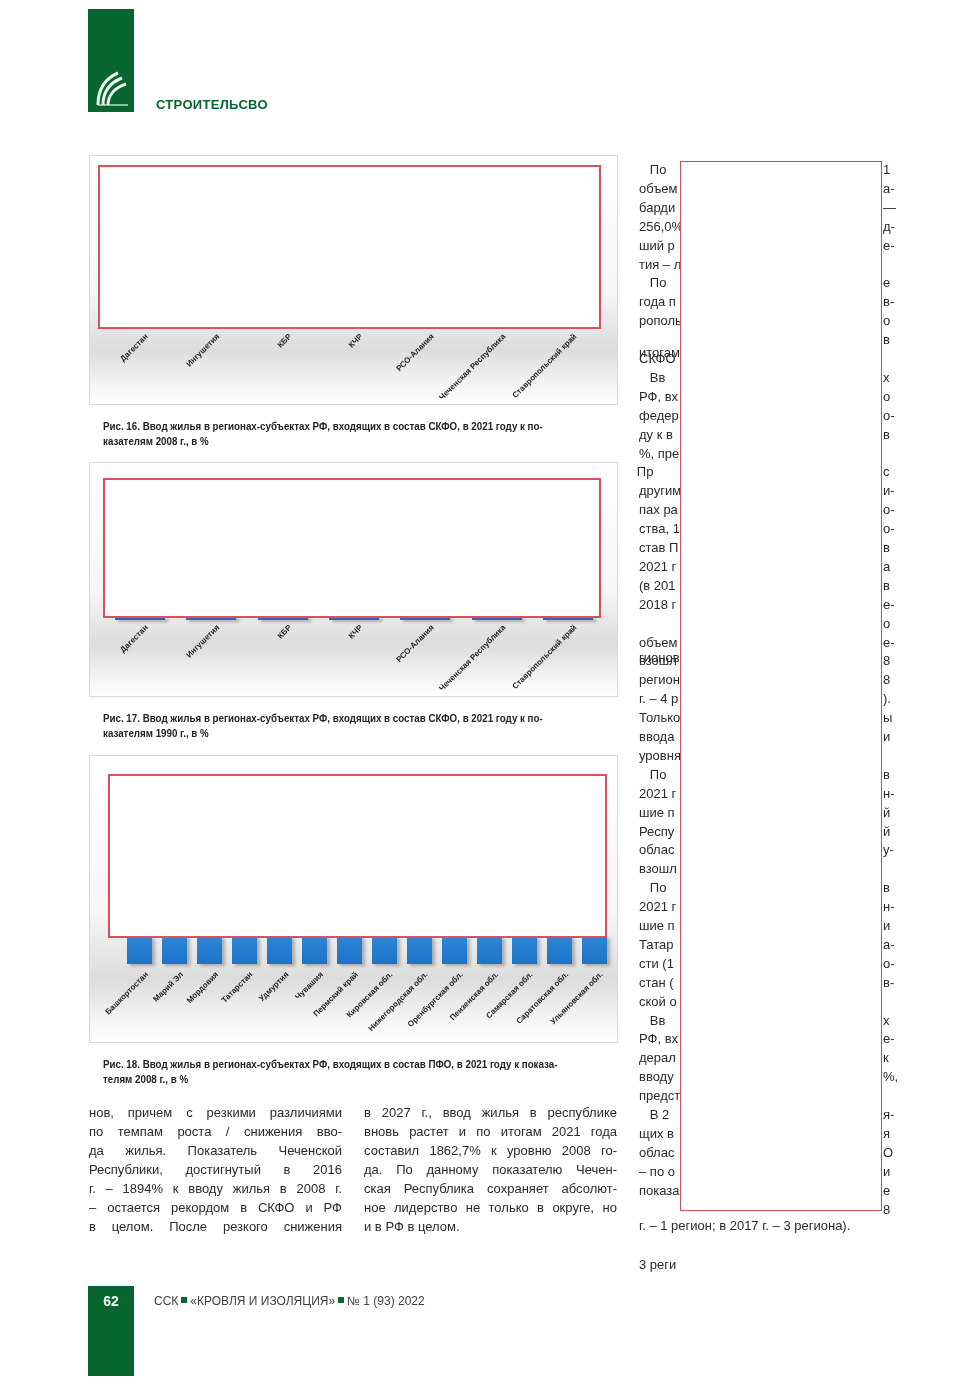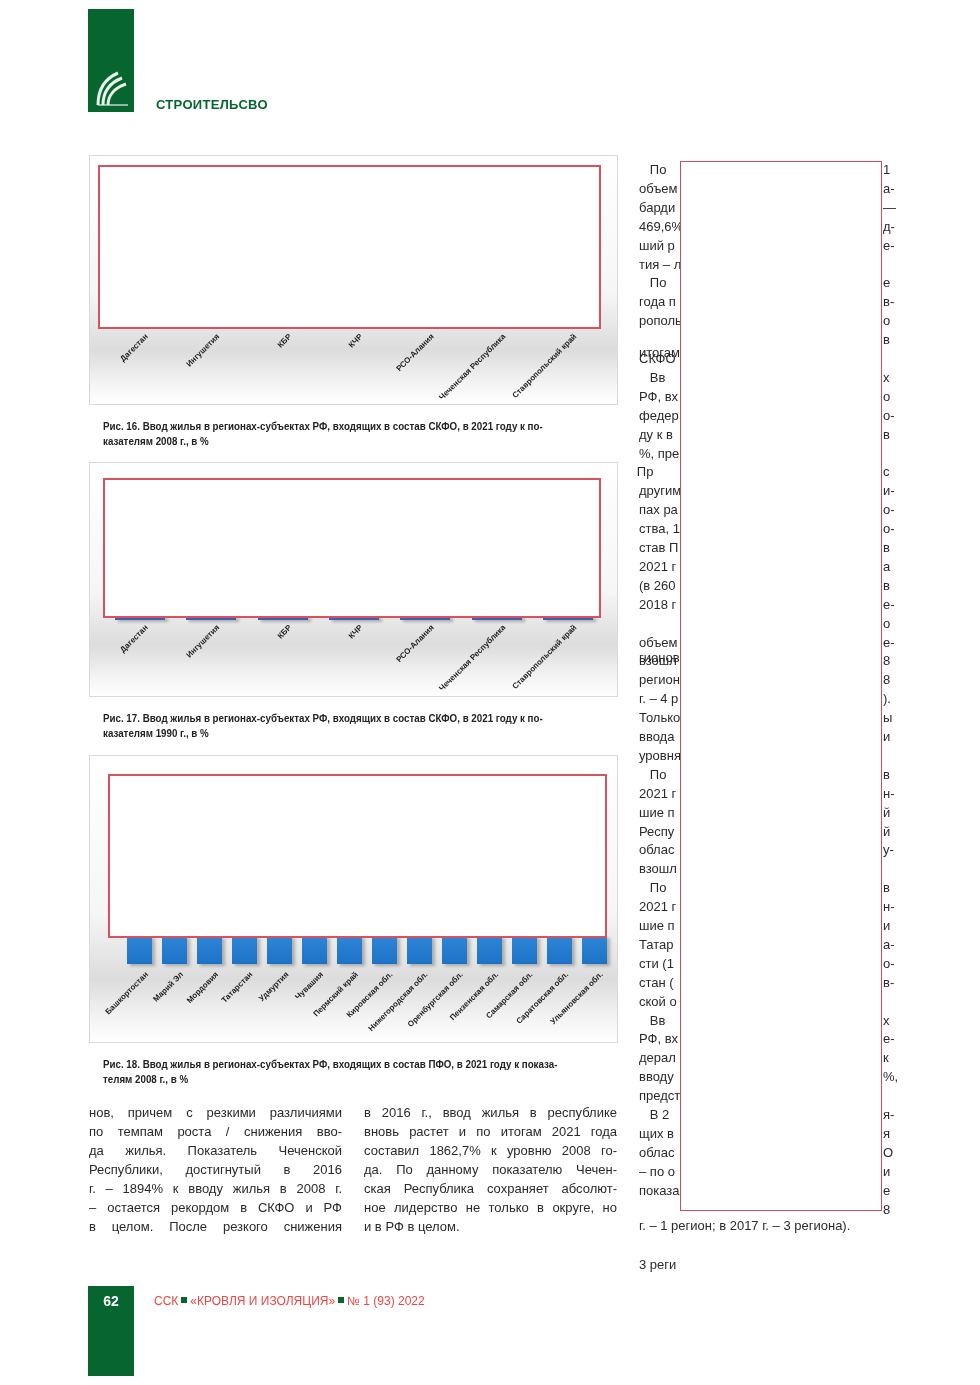--- a/index.html
+++ b/index.html
@@ -21,21 +21,21 @@
 
   .col { position: absolute; font-size: 13px; line-height: 19px; color: #2a2a2a; text-align: justify; }
   .col p { margin: 0; }
   .line-frag { position: absolute; font-size: 13px; line-height: 19px; color: #2a2a2a; white-space: nowrap; }
 
   #right-redact { position: absolute; left: 680px; top: 161px; width: 202px; height: 1050px; background: #fff;
                   border: 1.5px solid #c8505a; box-sizing: border-box; }
 
   #footer-bar { position: absolute; left: 88px; top: 1286px; width: 46px; height: 90px; }
   #page-number { position: absolute; left: 0; top: 7px; width: 46px; text-align: center; color: #fff; font-weight: bold; font-size: 14px; }
-  #footer-text { position: absolute; left: 154px; top: 1294px; font-size: 12px; color: #ef4444; }
+  #footer-text { position: absolute; left: 154px; top: 1294px; font-size: 12px; color: #404040; }
   .sq { display: inline-block; width: 6px; height: 6px; background: #076630; margin: 0 3px; vertical-align: 2px; }
 </style>
 </head>
 <body>
 
 <div id="top-bar" class="green">
   <svg id="logo-icon" viewBox="0 0 36 40">
     <path d="M4 38 C 4 24, 10 12, 24 6" stroke="#e8f3ea" stroke-width="3" fill="none"></path>
     <path d="M9 38 C 9 26, 15 16, 28 11" stroke="#e8f3ea" stroke-width="3" fill="none"></path>
     <path d="M14 38 C 14 29, 20 21, 32 17" stroke="#e8f3ea" stroke-width="3" fill="none"></path>
@@ -130,37 +130,37 @@
 <div class="col" id="col1" style="left:89px; top:1103px; width:253px;">
     <p style="text-align-last: justify;">нов, причем с резкими различиями</p>
     <p style="text-align-last: justify;">по темпам роста / снижения вво-</p>
     <p style="text-align-last: justify;">да жилья. Показатель Чеченской</p>
     <p style="text-align-last: justify;">Республики, достигнутый в 2016</p>
     <p style="text-align-last: justify;">г. – 1894% к вводу жилья в 2008 г.</p>
     <p style="text-align-last: justify;">– остается рекордом в СКФО и РФ</p>
     <p style="text-align-last: justify;">в целом. После резкого снижения</p>
   </div>
 <div class="col" id="col2" style="left:364px; top:1103px; width:253px;">
-    <p style="text-align-last: justify;">в 2016 г., ввод жилья в республике</p>
+    <p style="text-align-last: justify;">в 2027 г., ввод жилья в республике</p>
     <p style="text-align-last: justify;">вновь растет и по итогам 2021 года</p>
     <p style="text-align-last: justify;">составил 1862,7% к уровню 2008 го-</p>
     <p style="text-align-last: justify;">да. По данному показателю Чечен-</p>
     <p style="text-align-last: justify;">ская Республика сохраняет абсолют-</p>
     <p style="text-align-last: justify;">ное лидерство не только в округе, но</p>
     <p style="text-align-last: left;">и в РФ в целом.</p>
   </div>
 
 <div id="col3">
     <div class="line-frag" style="left: 639px; top: 160px; white-space: pre;">   По</div>
     <div class="line-frag" style="left: 883px; top: 160px;">1</div>
     <div class="line-frag" style="left: 639px; top: 178.9px; white-space: pre;">объем к</div>
     <div class="line-frag" style="left: 883px; top: 178.9px;">а-</div>
     <div class="line-frag" style="left: 639px; top: 197.8px; white-space: pre;">барди</div>
     <div class="line-frag" style="left: 883px; top: 197.8px;">—</div>
-    <div class="line-frag" style="left: 639px; top: 216.7px; white-space: pre;">469,6%</div>
+    <div class="line-frag" style="left: 639px; top: 216.7px; white-space: pre;">256,0%</div>
     <div class="line-frag" style="left: 883px; top: 216.7px;">д-</div>
     <div class="line-frag" style="left: 639px; top: 235.6px; white-space: pre;">ший р</div>
     <div class="line-frag" style="left: 883px; top: 235.6px;">е-</div>
     <div class="line-frag" style="left: 639px; top: 254.5px; white-space: pre;">тия – л</div>
     <div class="line-frag" style="left: 883px; top: 254.5px;"></div>
     <div class="line-frag" style="left: 639px; top: 273.4px; white-space: pre;">   По</div>
     <div class="line-frag" style="left: 883px; top: 273.4px;">е</div>
     <div class="line-frag" style="left: 639px; top: 292.3px; white-space: pre;">года п</div>
     <div class="line-frag" style="left: 883px; top: 292.3px;">в-</div>
     <div class="line-frag" style="left: 639px; top: 311.2px; white-space: pre;">рополь</div>
@@ -184,21 +184,21 @@
     <div class="line-frag" style="left: 639px; top: 481.3px; white-space: pre;">другим</div>
     <div class="line-frag" style="left: 883px; top: 481.3px;">и-</div>
     <div class="line-frag" style="left: 639px; top: 500.2px; white-space: pre;">пах ра</div>
     <div class="line-frag" style="left: 883px; top: 500.2px;">о-</div>
     <div class="line-frag" style="left: 639px; top: 519.1px; white-space: pre;">ства, 1</div>
     <div class="line-frag" style="left: 883px; top: 519.1px;">о-</div>
     <div class="line-frag" style="left: 639px; top: 538px; white-space: pre;">став П</div>
     <div class="line-frag" style="left: 883px; top: 538px;">в</div>
     <div class="line-frag" style="left: 639px; top: 556.9px; white-space: pre;">2021 г</div>
     <div class="line-frag" style="left: 883px; top: 556.9px;">а</div>
-    <div class="line-frag" style="left: 639px; top: 575.8px; white-space: pre;">(в 260</div>
+    <div class="line-frag" style="left: 639px; top: 575.8px; white-space: pre;">(в 201</div>
     <div class="line-frag" style="left: 883px; top: 575.8px;">в</div>
     <div class="line-frag" style="left: 639px; top: 594.7px; white-space: pre;">2018 г</div>
     <div class="line-frag" style="left: 883px; top: 594.7px;">е-</div>
     <div class="line-frag" style="left: 639px; top: 648px; white-space: pre;">гионов</div>
     <div class="line-frag" style="left: 883px; top: 613.6px;">о</div>
     <div class="line-frag" style="left: 639px; top: 632.5px; white-space: pre;">объем</div>
     <div class="line-frag" style="left: 883px; top: 632.5px;">е-</div>
     <div class="line-frag" style="left: 639px; top: 651.4px; white-space: pre;">взошл</div>
     <div class="line-frag" style="left: 883px; top: 651.4px;">8</div>
     <div class="line-frag" style="left: 639px; top: 670.3px; white-space: pre;">регион</div>

